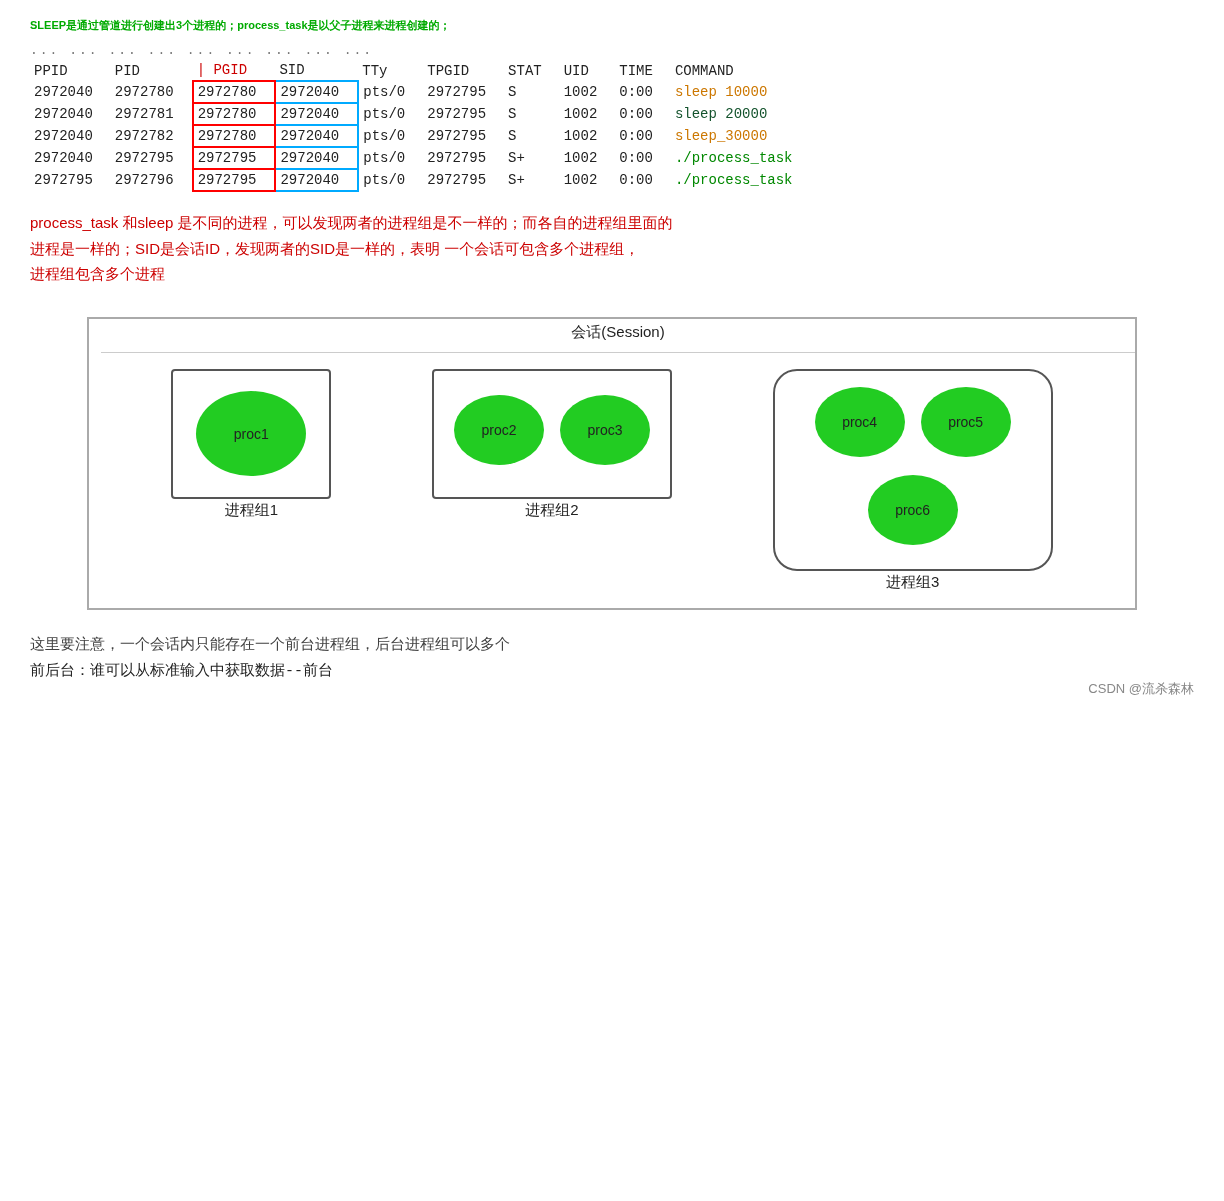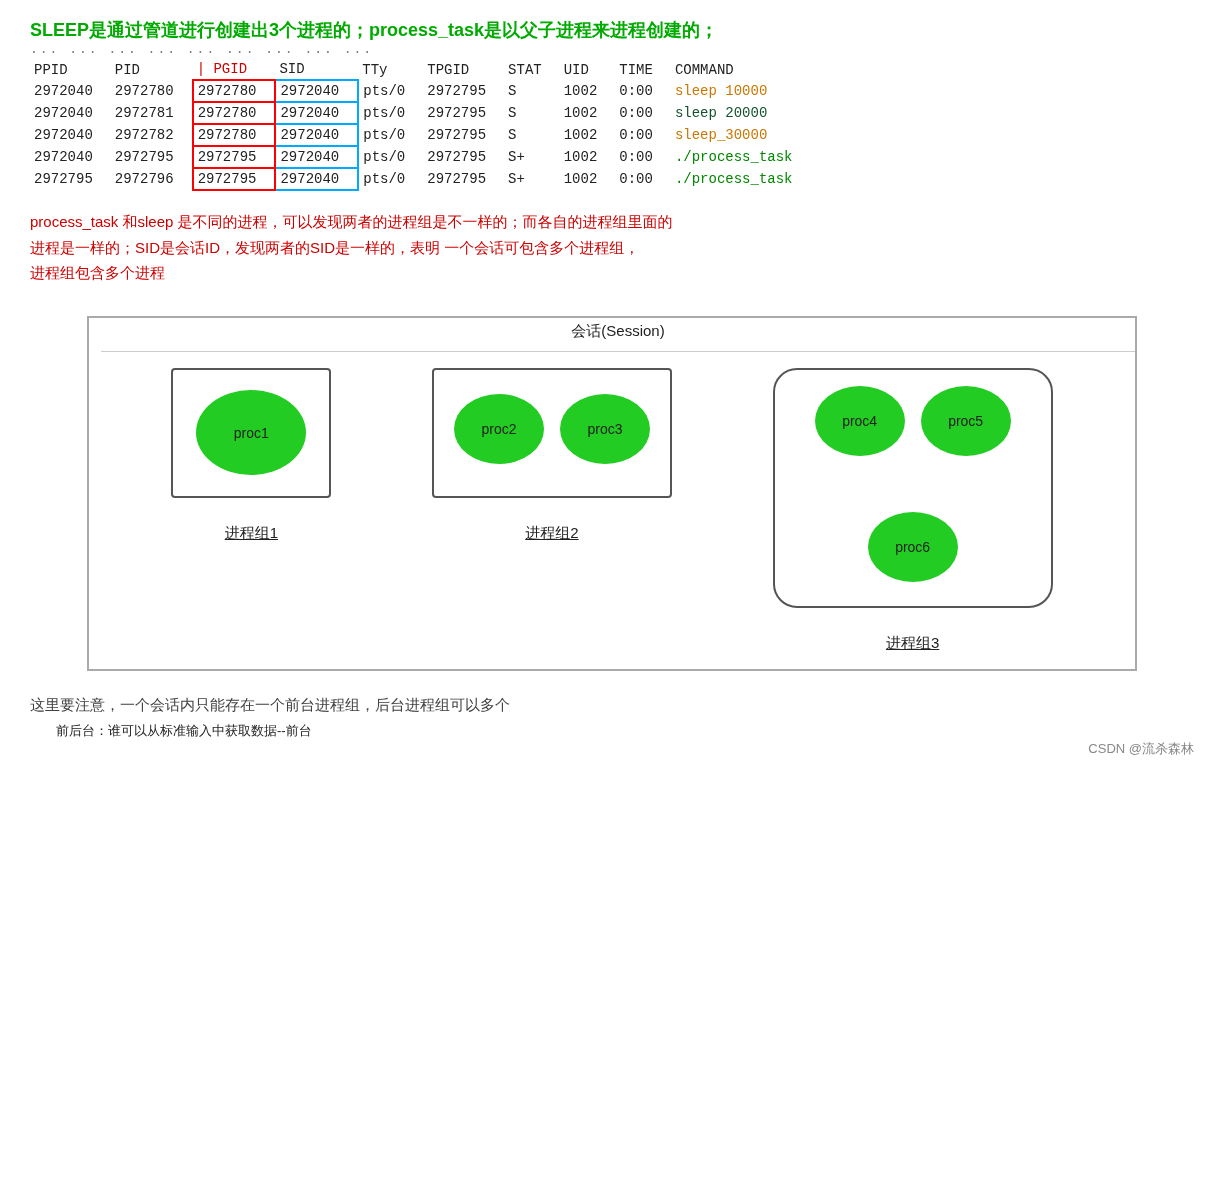--- a/index.html
+++ b/index.html
@@ -8,23 +8,23 @@
       font-family: "SimSun", "宋体", "Microsoft YaHei", sans-serif;
       font-size: 15px;
       color: #222;
       width: 1224px;
       min-height: 1201px;
       padding: 18px 30px 30px 30px;
     }
 
     .top-note {
       color: #00aa00;
-      font-size: 18px;
+      font-size: 11px;
       font-weight: bold;
-      margin-bottom: 0;
+      margin-bottom: 10px;
       font-family: "Microsoft YaHei", sans-serif;
     }
 
     .process-table-wrap {
       margin-bottom: 18px;
       overflow-x: auto;
     }
 
     .process-table {
       border-collapse: collapse;
@@ -123,21 +123,20 @@
       border: 2px solid #555;
       border-radius: 24px;
       background: #fff;
       display: flex;
       flex-direction: column;
       align-items: center;
       justify-content: center;
       padding: 16px 20px 16px 20px;
       min-width: 280px;
       min-height: 200px;
-      gap: 38px;
     }
 
     .proc-circles-row {
       display: flex;
       flex-direction: row;
       gap: 16px;
       justify-content: center;
       margin-bottom: 8px;
     }
 
@@ -161,42 +160,40 @@
       background: #22cc22;
       display: flex;
       align-items: center;
       justify-content: center;
       color: #222;
       font-size: 14px;
       font-family: "Microsoft YaHei", sans-serif;
     }
 
     .group-label {
-      margin-top: 26px;
+      margin-top: 2px;
       font-size: 15px;
       color: #222;
       text-align: center;
       font-family: "Microsoft YaHei", sans-serif;
-      text-decoration: underline;
     }
 
     .bottom-note {
       color: #404040;
       font-size: 15px;
       line-height: 1.8;
       font-family: "Microsoft YaHei", sans-serif;
       margin-top: 8px;
     }
 
     .footer-note {
       color: #222;
-      font-size: 13px;
-      font-family: Liberation Sans, sans-serif;
+      font-size: 15px;
+      font-family: Liberation Mono, monospace;
       margin-top: 4px;
-      margin-left: 26px;
     }
 
     .csdn-watermark {
       color: #888;
       font-size: 13px;
       text-align: right;
       margin-top: 0;
     }
 
     .partial-header {

